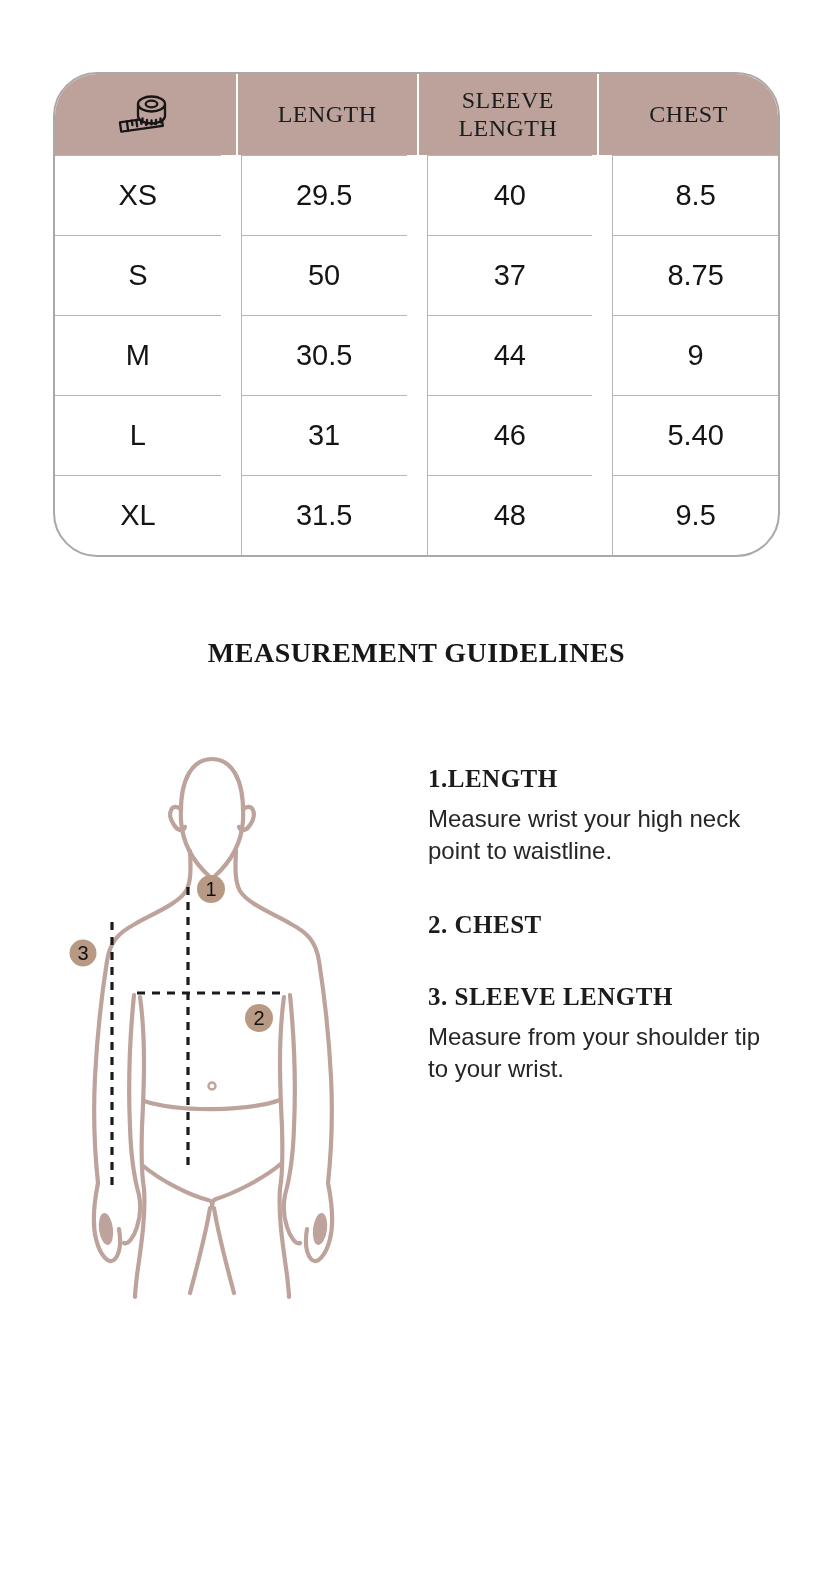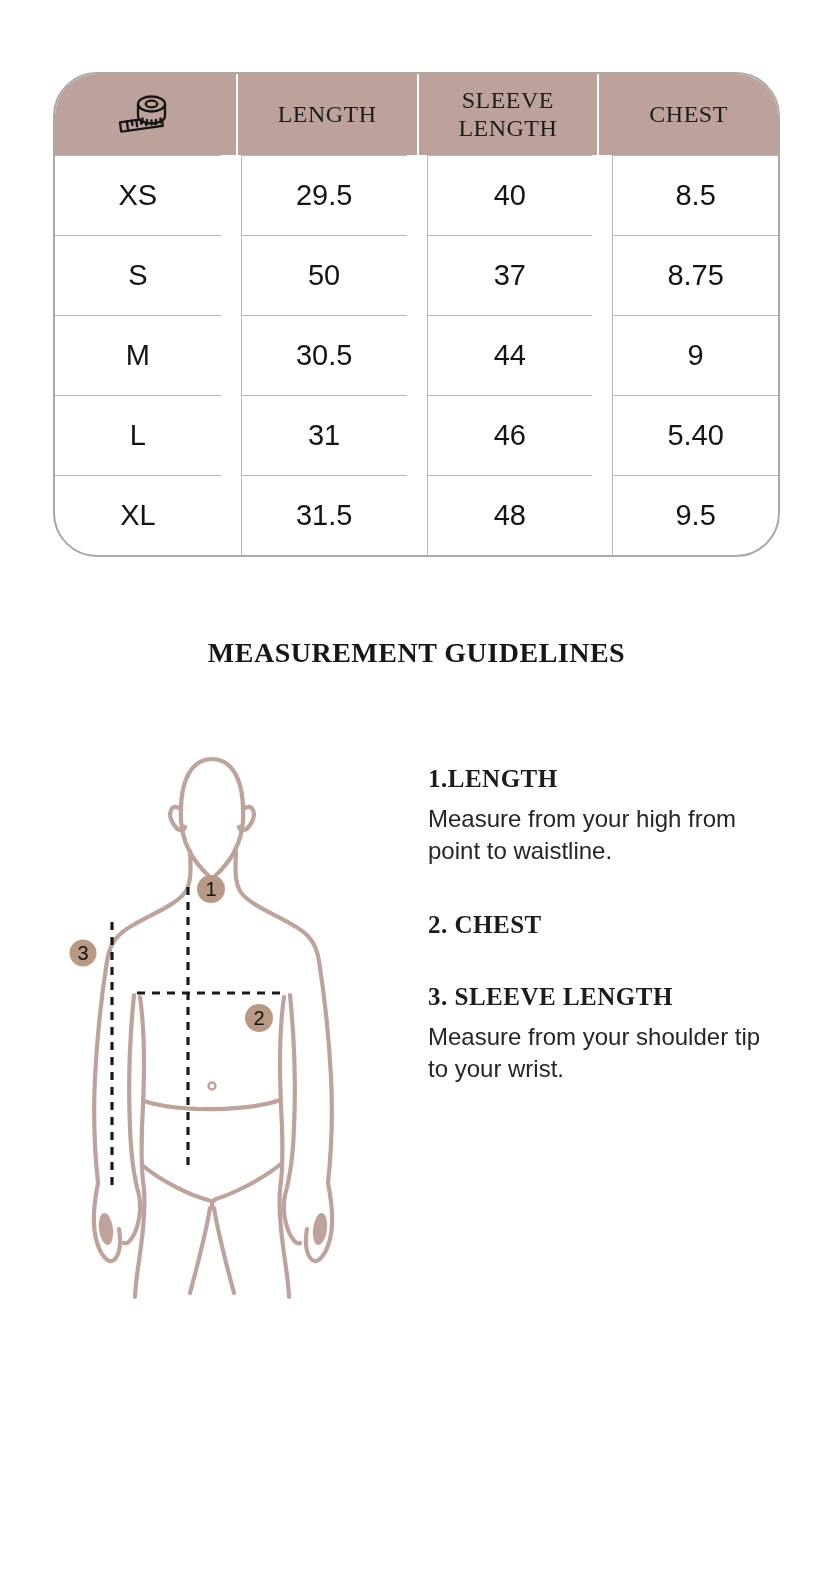--- a/index.html
+++ b/index.html
@@ -175,21 +175,21 @@
         <circle cx="219" cy="283" r="14" fill="#b89a84"></circle>
         <text x="219" y="290">2</text>
         <circle cx="43" cy="218" r="13.5" fill="#b89a84"></circle>
         <text x="43" y="225">3</text>
       </g>
     </svg>
 
     <div class="guide-texts">
       <div class="guide-block">
         <h3>1.LENGTH</h3>
-        <p>Measure from your high from
+        <p>Measure wrist your high neck
 point to waistline.</p>
       </div>
       <div class="guide-block">
         <h3>2. CHEST</h3>
       </div>
       <div class="guide-block">
         <h3>3. SLEEVE LENGTH</h3>
         <p>Measure from your shoulder tip
 to your wrist.</p>
       </div>

